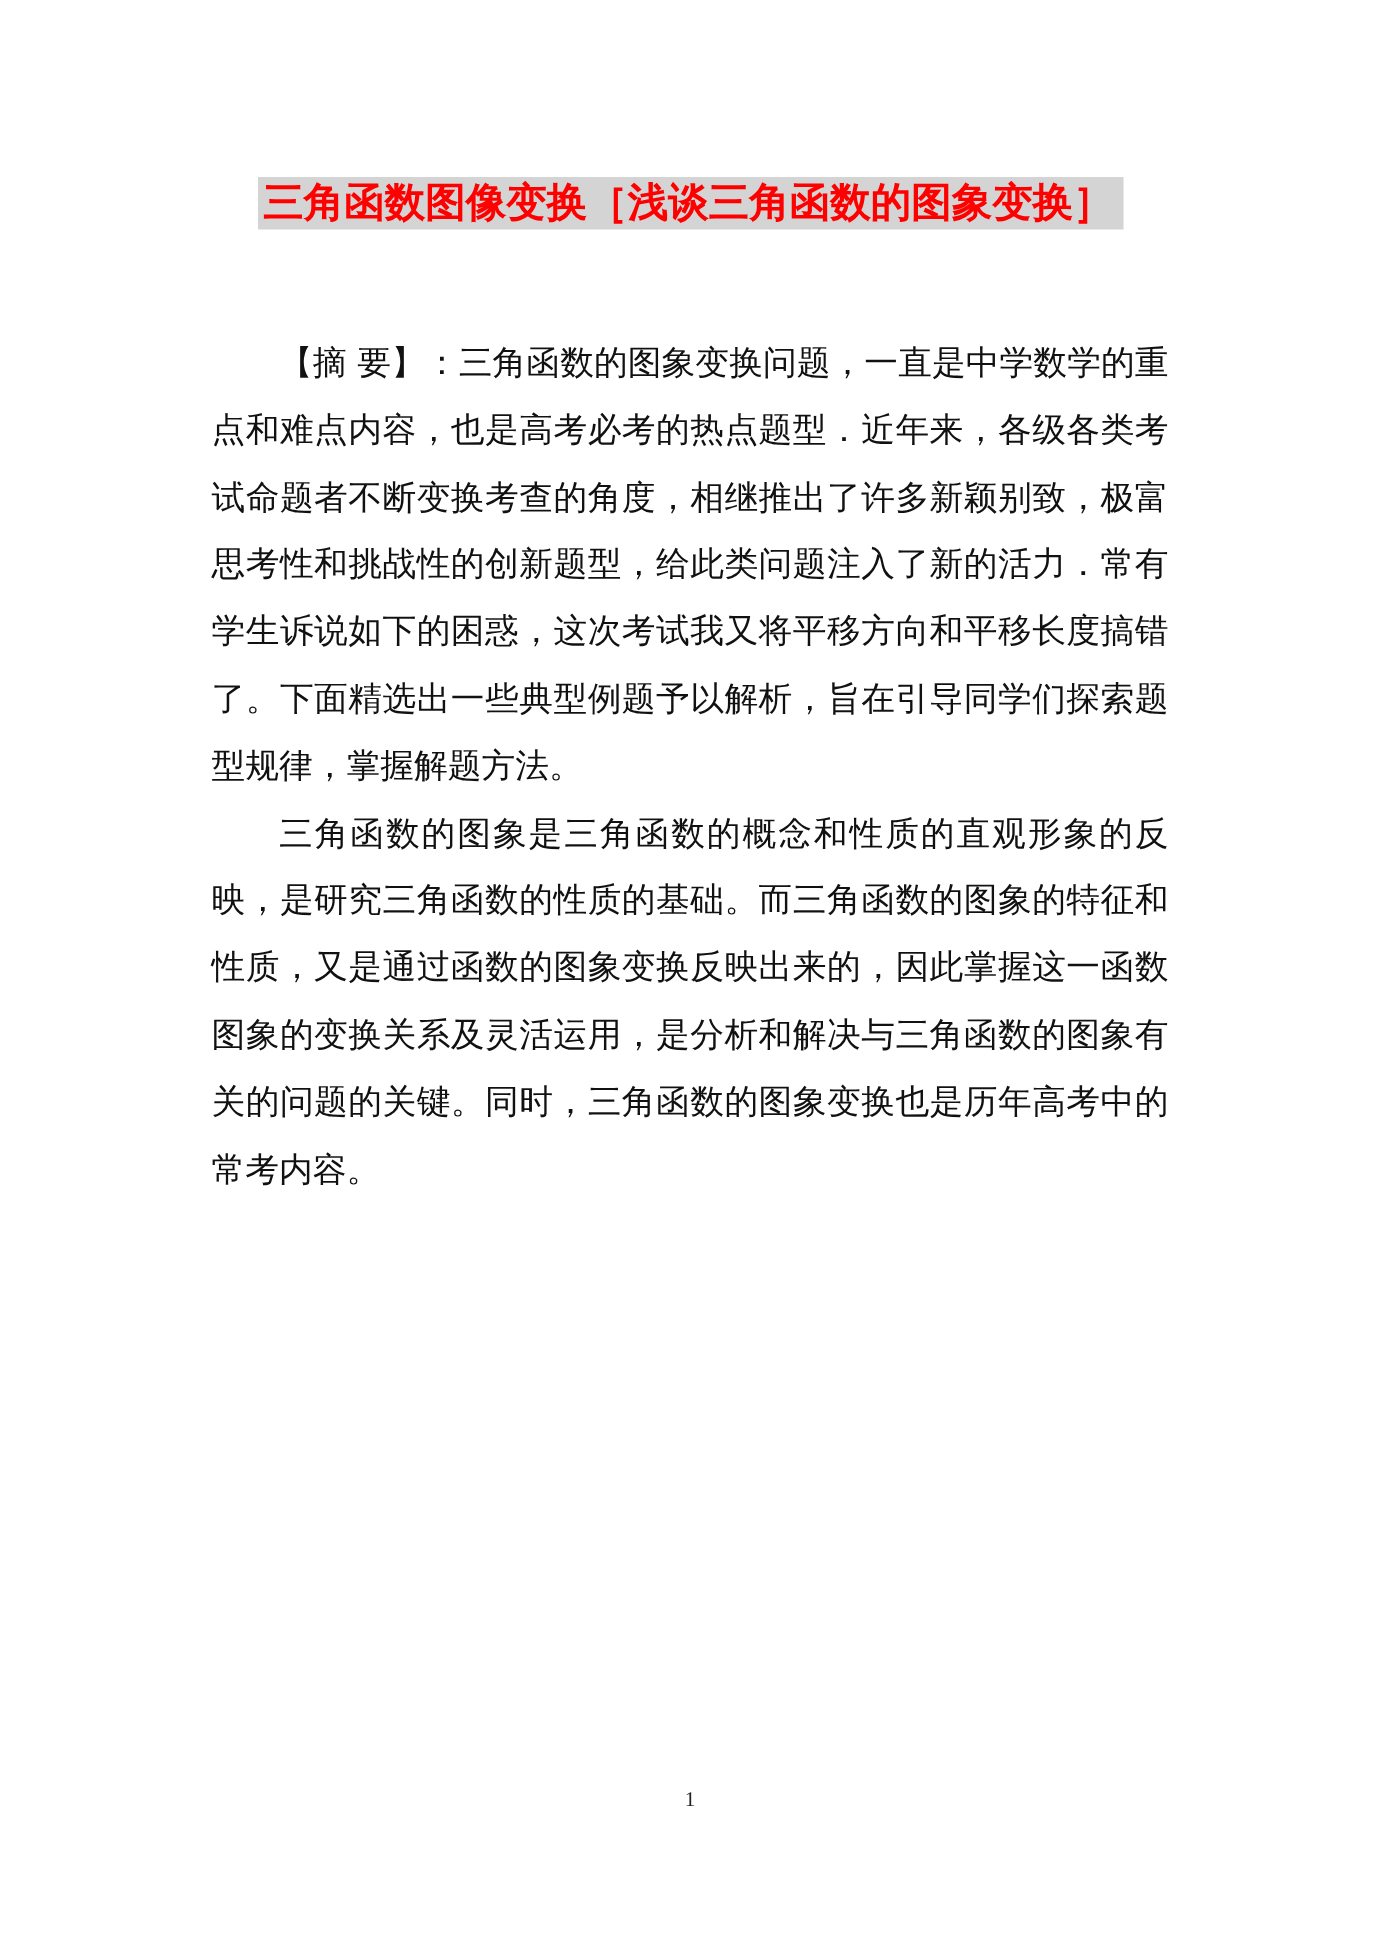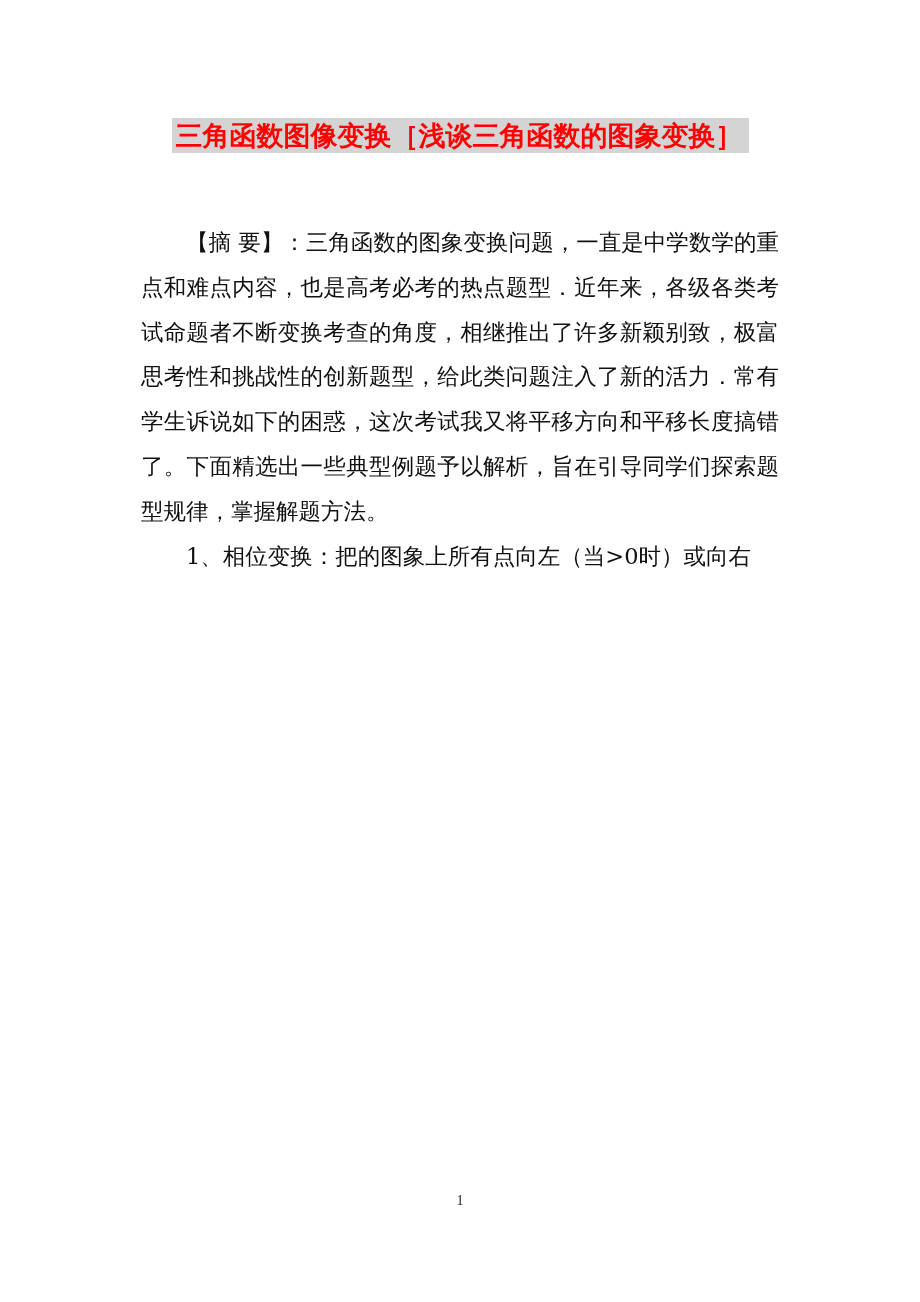--- a/index.html
+++ b/index.html
@@ -72,17 +72,17 @@
 </head>
 <body>
 
 <div class="page">
   <div class="title-wrap">
     <span class="title">三角函数图像变换［浅谈三角函数的图象变换］</span>
   </div>
 
   <div class="body">
     <p class="para">【摘 要】：三角函数的图象变换问题，一直是中学数学的重点和难点内容，也是高考必考的热点题型．近年来，各级各类考试命题者不断变换考查的角度，相继推出了许多新颖别致，极富思考性和挑战性的创新题型，给此类问题注入了新的活力．常有学生诉说如下的困惑，这次考试我又将平移方向和平移长度搞错了。下面精选出一些典型例题予以解析，旨在引导同学们探索题型规律，掌握解题方法。</p>
-    <p class="para">1、相位变换：把的图象上所有点向左（当&gt;0时）或向右</p>
+    <p class="para">三角函数的图象是三角函数的概念和性质的直观形象的反映，是研究三角函数的性质的基础。而三角函数的图象的特征和性质，又是通过函数的图象变换反映出来的，因此掌握这一函数图象的变换关系及灵活运用，是分析和解决与三角函数的图象有关的问题的关键。同时，三角函数的图象变换也是历年高考中的常考内容。</p>
   </div>
 
   <div class="page-number">1</div>
 </div>
 
 </body></html>

